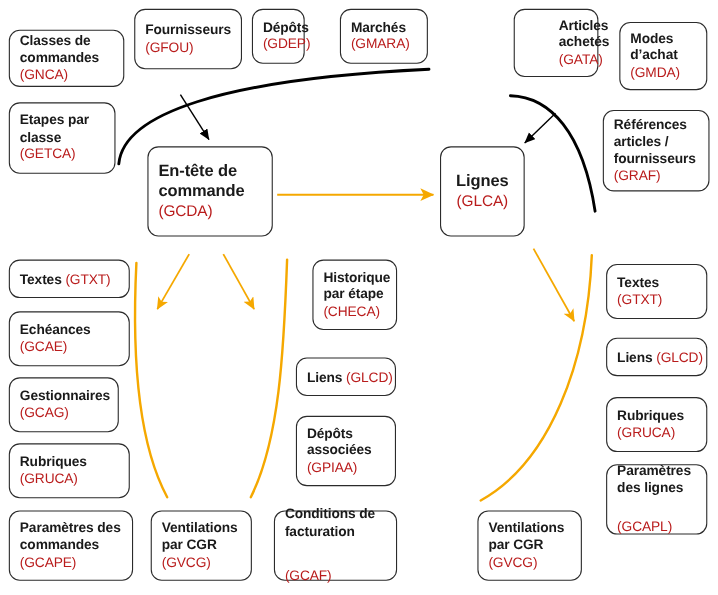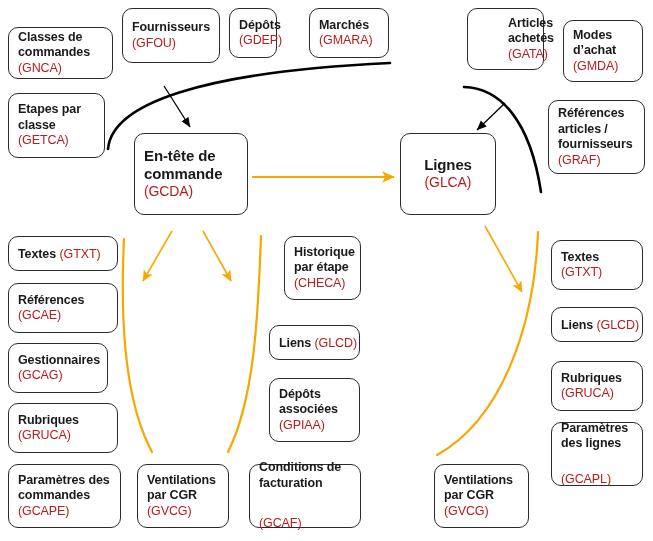--- a/index.html
+++ b/index.html
@@ -141,29 +141,29 @@
         <div class="code">(GETCA)</div>
       </div>
       <div class="node" style="left: 548px; top: 100px; width: 97px; height: 74px;">
         <div class="ttl">Références articles / fournisseurs</div>
         <div class="code">(GRAF)</div>
       </div>
       <div class="node big" style="left: 134px; top: 133px; width: 114px; height: 82px;">
         <div class="ttl">En-tête de commande</div>
         <div class="code">(GCDA)</div>
       </div>
-      <div class="node big center" style="left: 400px; top: 133px; width: 96px; height: 82px;">
+      <div class="node big center" style="left: 400px; top: 133px; width: 77px; height: 82px;">
         <div class="ttl">Lignes</div>
         <div class="code">(GLCA)</div>
       </div>
       <div class="node inline" style="left: 8px; top: 236px; width: 110px; height: 35px;">
         <div class="line"><span class="ttl">Textes </span><span class="code">(GTXT)</span></div>
       </div>
       <div class="node" style="left: 8px; top: 283px; width: 110px; height: 50px;">
-        <div class="ttl">Références</div>
+        <div class="ttl">Echéances</div>
         <div class="code">(GCAE)</div>
       </div>
       <div class="node" style="left: 8px; top: 343px; width: 100px; height: 50px;">
         <div class="ttl">Gestionnaires</div>
         <div class="code">(GCAG)</div>
       </div>
       <div class="node" style="left: 8px; top: 403px; width: 110px; height: 50px;">
         <div class="ttl">Rubriques</div>
         <div class="code">(GRUCA)</div>
       </div>

